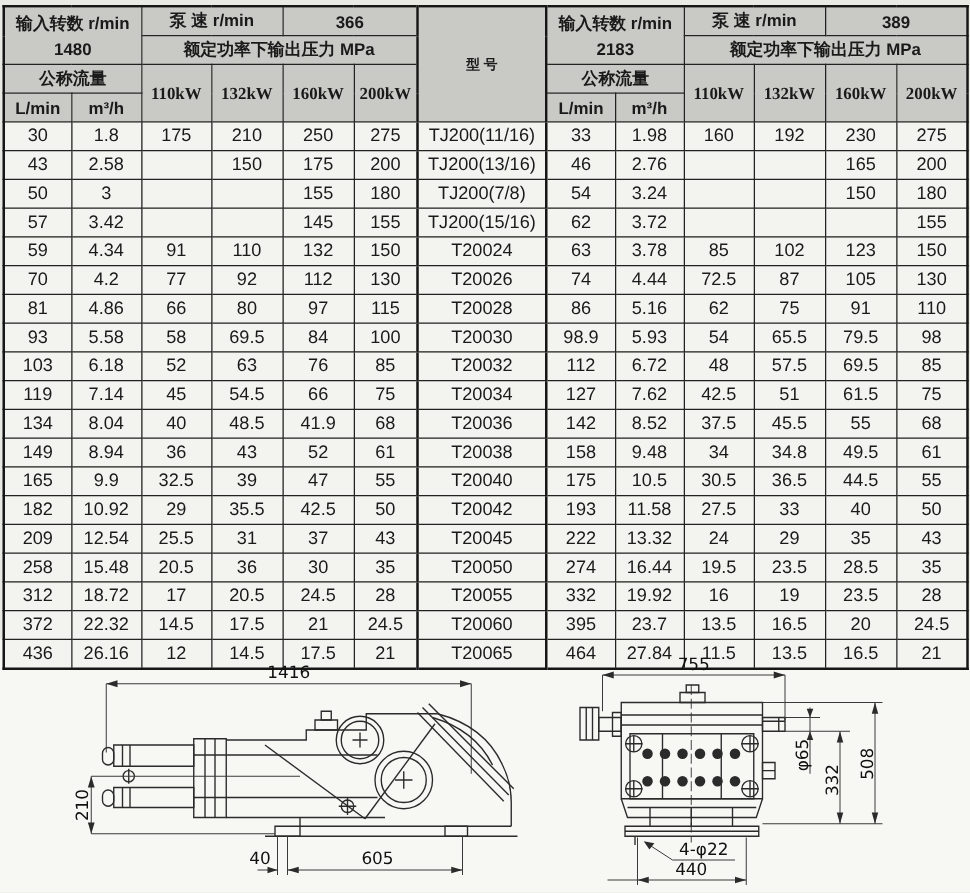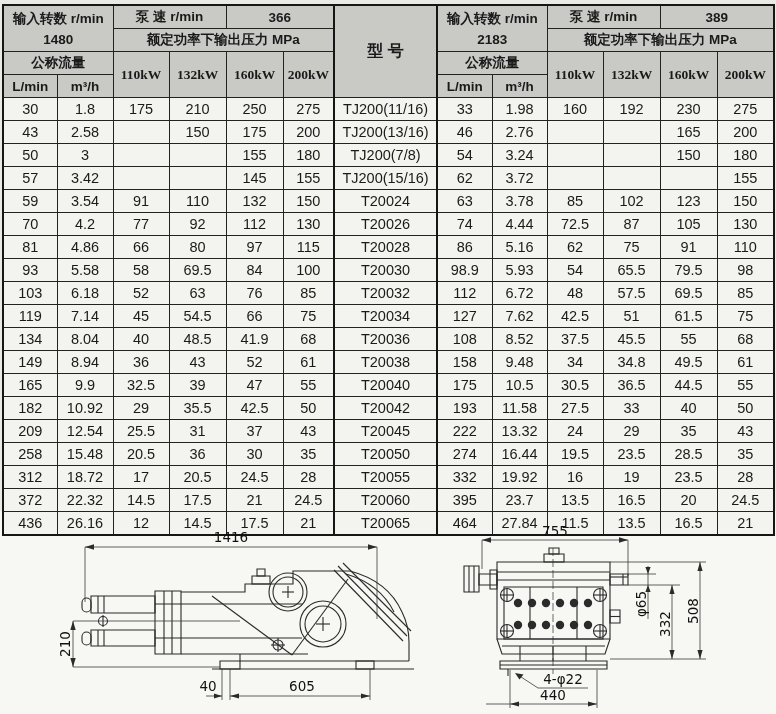--- a/index.html
+++ b/index.html
@@ -47,21 +47,21 @@
         <col style="width:57px">
     </colgroup>
     <thead>
       <tr>
         <th colspan="2" rowspan="2" class="two-line">
           <div>输入转数 r/min</div>
           <div>1480</div>
         </th>
         <th colspan="2">泵 速 r/min</th>
         <th colspan="2" class="secR lat">366</th>
-        <th rowspan="4" class="secR" style="font-size:16px">型 号</th>
+        <th rowspan="4" class="secR" style="font-size:11px">型 号</th>
         <th colspan="2" rowspan="2" class="two-line">
           <div>输入转数 r/min</div>
           <div>2183</div>
         </th>
         <th colspan="2">泵 速 r/min</th>
         <th colspan="2" class="lat">389</th>
       </tr>
       <tr>
         <th colspan="4" class="secR">额定功率下输出压力 MPa</th>
         <th colspan="4">额定功率下输出压力 MPa</th>
@@ -146,21 +146,21 @@
           <td>62</td>
           <td>3.72</td>
           <td></td>
           <td></td>
           <td></td>
           <td>155</td>
         </tr>
 
         <tr>
           <td>59</td>
-          <td>3.54</td>
+          <td>4.34</td>
           <td>91</td>
           <td>110</td>
           <td>132</td>
           <td class="secR">150</td>
           <td class="secR">T20024</td>
           <td>63</td>
           <td>3.78</td>
           <td>85</td>
           <td>102</td>
           <td>123</td>
@@ -248,21 +248,21 @@
         </tr>
 
         <tr>
           <td>134</td>
           <td>8.04</td>
           <td>40</td>
           <td>48.5</td>
           <td>41.9</td>
           <td class="secR">68</td>
           <td class="secR">T20036</td>
-          <td>108</td>
+          <td>142</td>
           <td>8.52</td>
           <td>37.5</td>
           <td>45.5</td>
           <td>55</td>
           <td>68</td>
         </tr>
 
         <tr>
           <td>149</td>
           <td>8.94</td>

